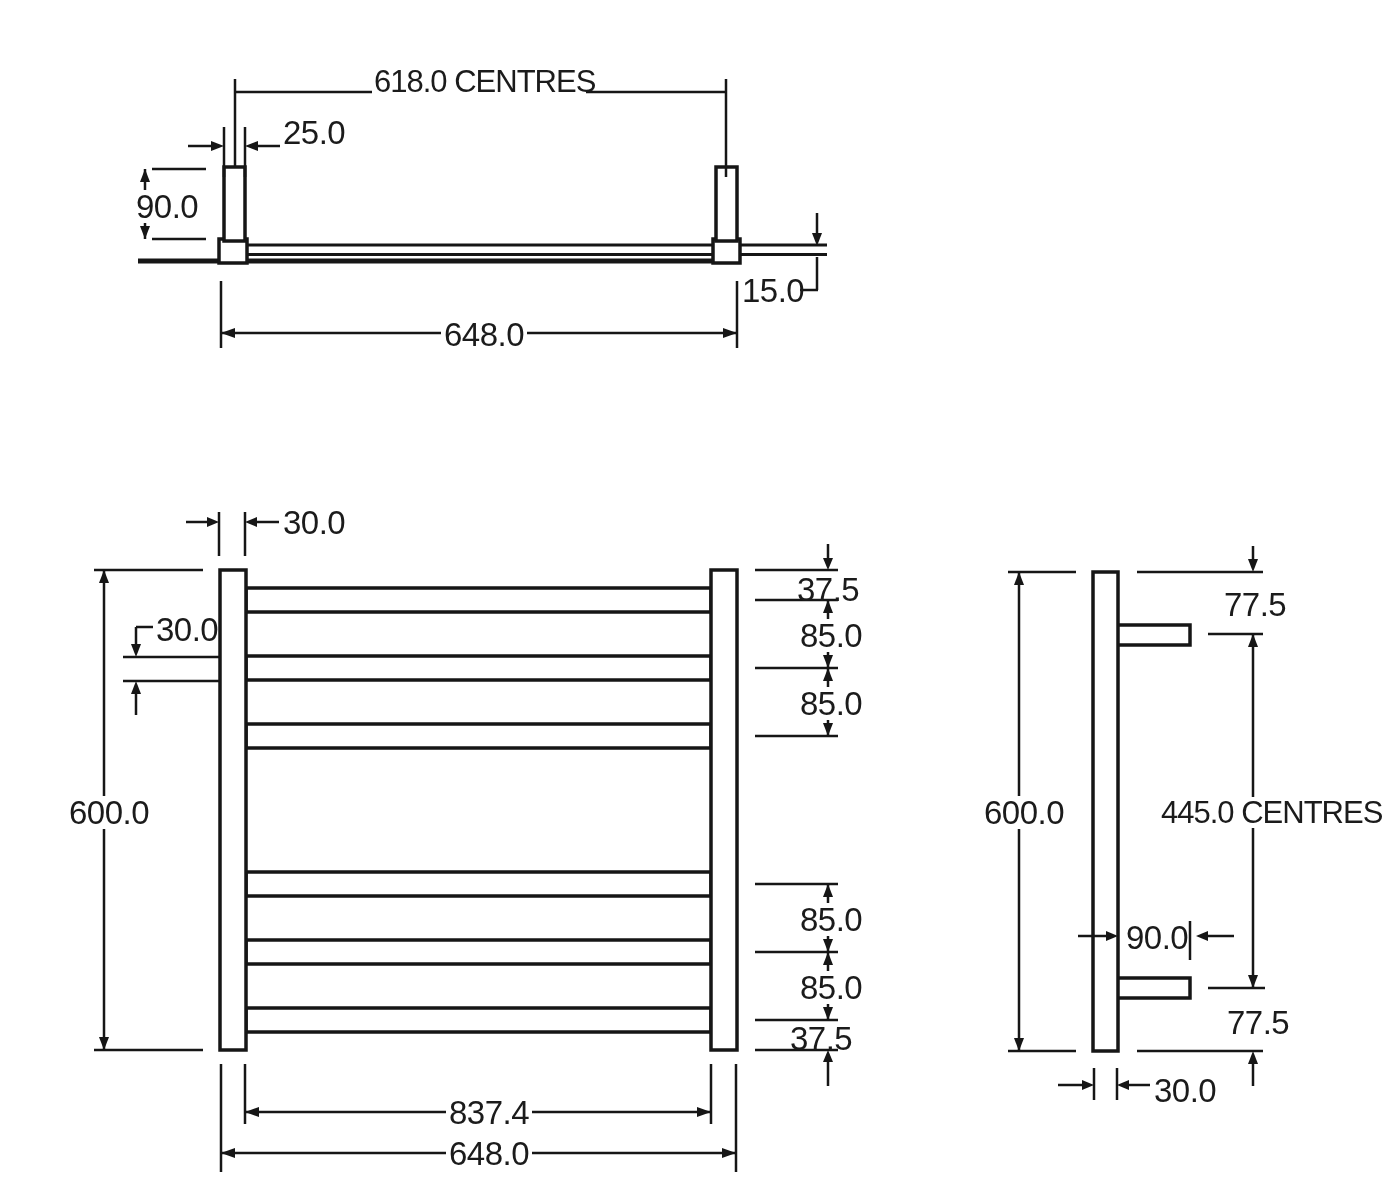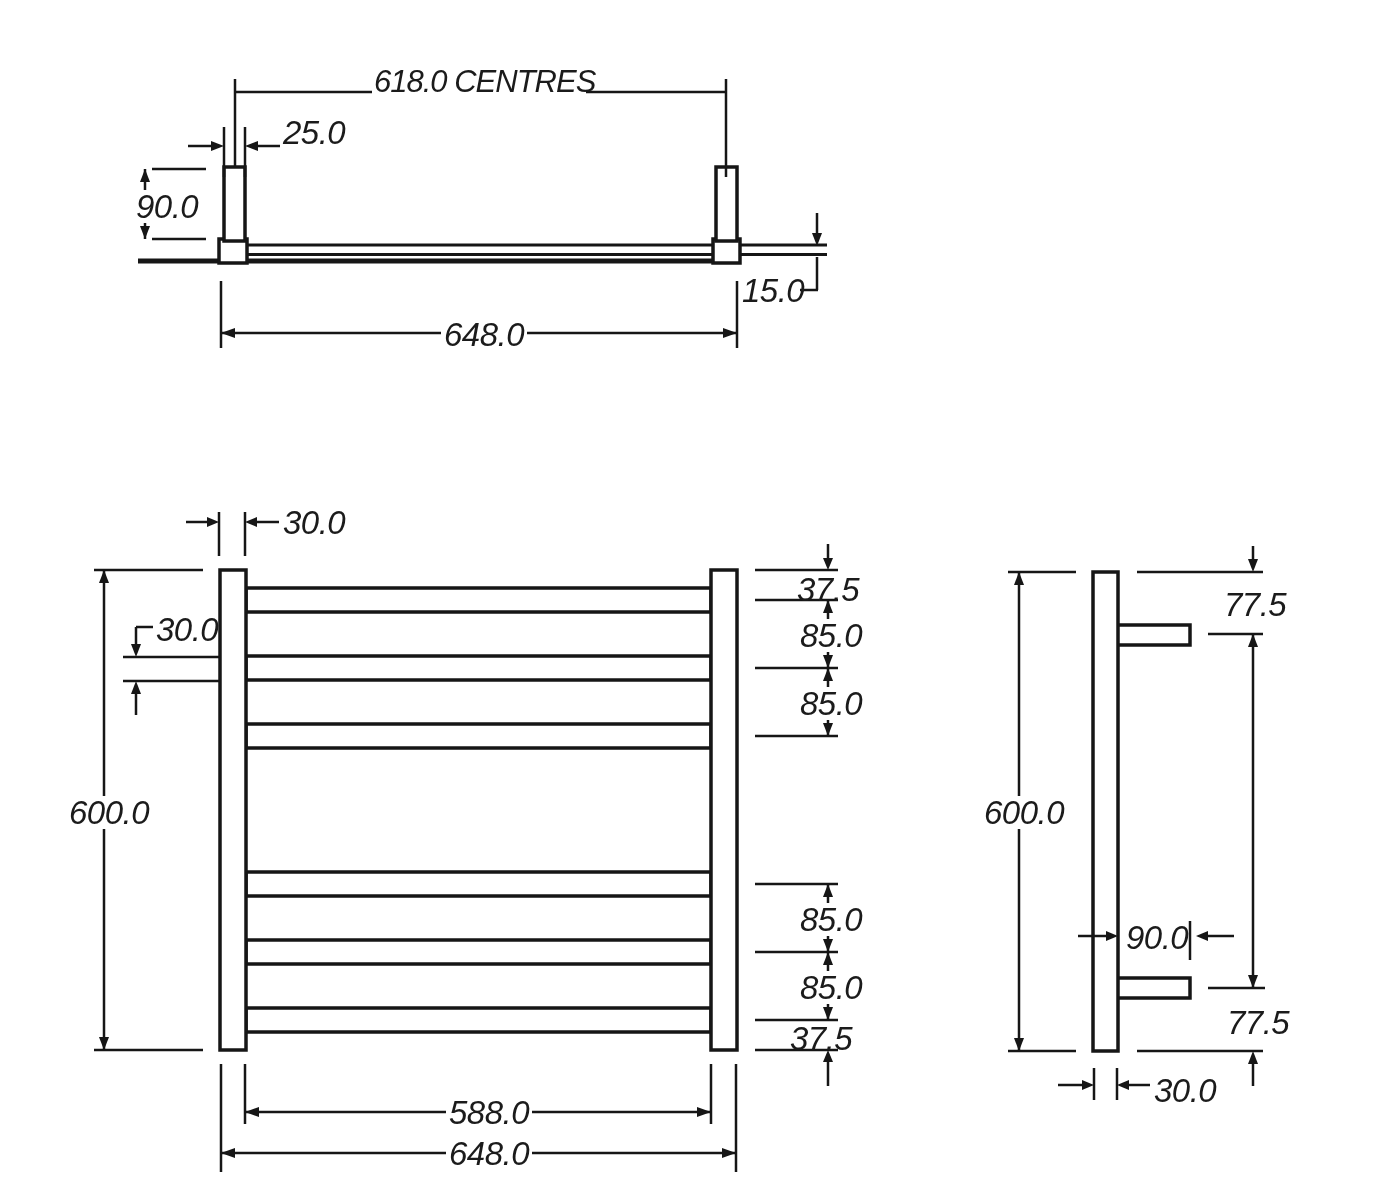--- a/index.html
+++ b/index.html
@@ -11,21 +11,20 @@
     overflow:hidden;
   }
   .canvas svg{position:absolute;left:0;top:0;}
   .dim{
     position:absolute;
     font-size:33px;
     line-height:1;
     letter-spacing:-0.5px;
     color:#1b1b1b;
     white-space:nowrap;
-    font-style:italic;
   }
   .bg{background:#ffffff;padding:0 3px;}
   .centres{font-size:31px;letter-spacing:-1px;}
 </style>
 </head>
 <body>
 
 <div class="canvas">
 
 <svg width="1394" height="1201" viewBox="0 0 1394 1201">
@@ -223,22 +222,23 @@
 
 <div class="dim" style="left:283px;top:506px;">30.0</div>
 <div class="dim" style="left:156px;top:613px;">30.0</div>
 <div class="dim bg" style="left:66px;top:796px;">600.0</div>
 <div class="dim" style="left:797px;top:573px;">37.5</div>
 <div class="dim bg" style="left:797px;top:619px;">85.0</div>
 <div class="dim bg" style="left:797px;top:687px;">85.0</div>
 <div class="dim bg" style="left:797px;top:903px;">85.0</div>
 <div class="dim bg" style="left:797px;top:971px;">85.0</div>
 <div class="dim" style="left:790px;top:1022px;">37.5</div>
-<div class="dim bg" style="left:446px;top:1096px;">588.0</div>
+<div class="dim bg" style="left:446px;top:1096px;">837.4</div>
 <div class="dim bg" style="left:446px;top:1137px;">648.0</div>
 
 <div class="dim" style="left:1224px;top:588px;">77.5</div>
 <div class="dim bg" style="left:981px;top:796px;">600.0</div>
+<div class="dim bg centres" style="left:1158px;top:797px;">445.0 CENTRES</div>
 <div class="dim" style="left:1126px;top:921px;">90.0</div>
 <div class="dim" style="left:1227px;top:1006px;">77.5</div>
 <div class="dim" style="left:1154px;top:1074px;">30.0</div>
 
 </div>
 
 </body></html>

